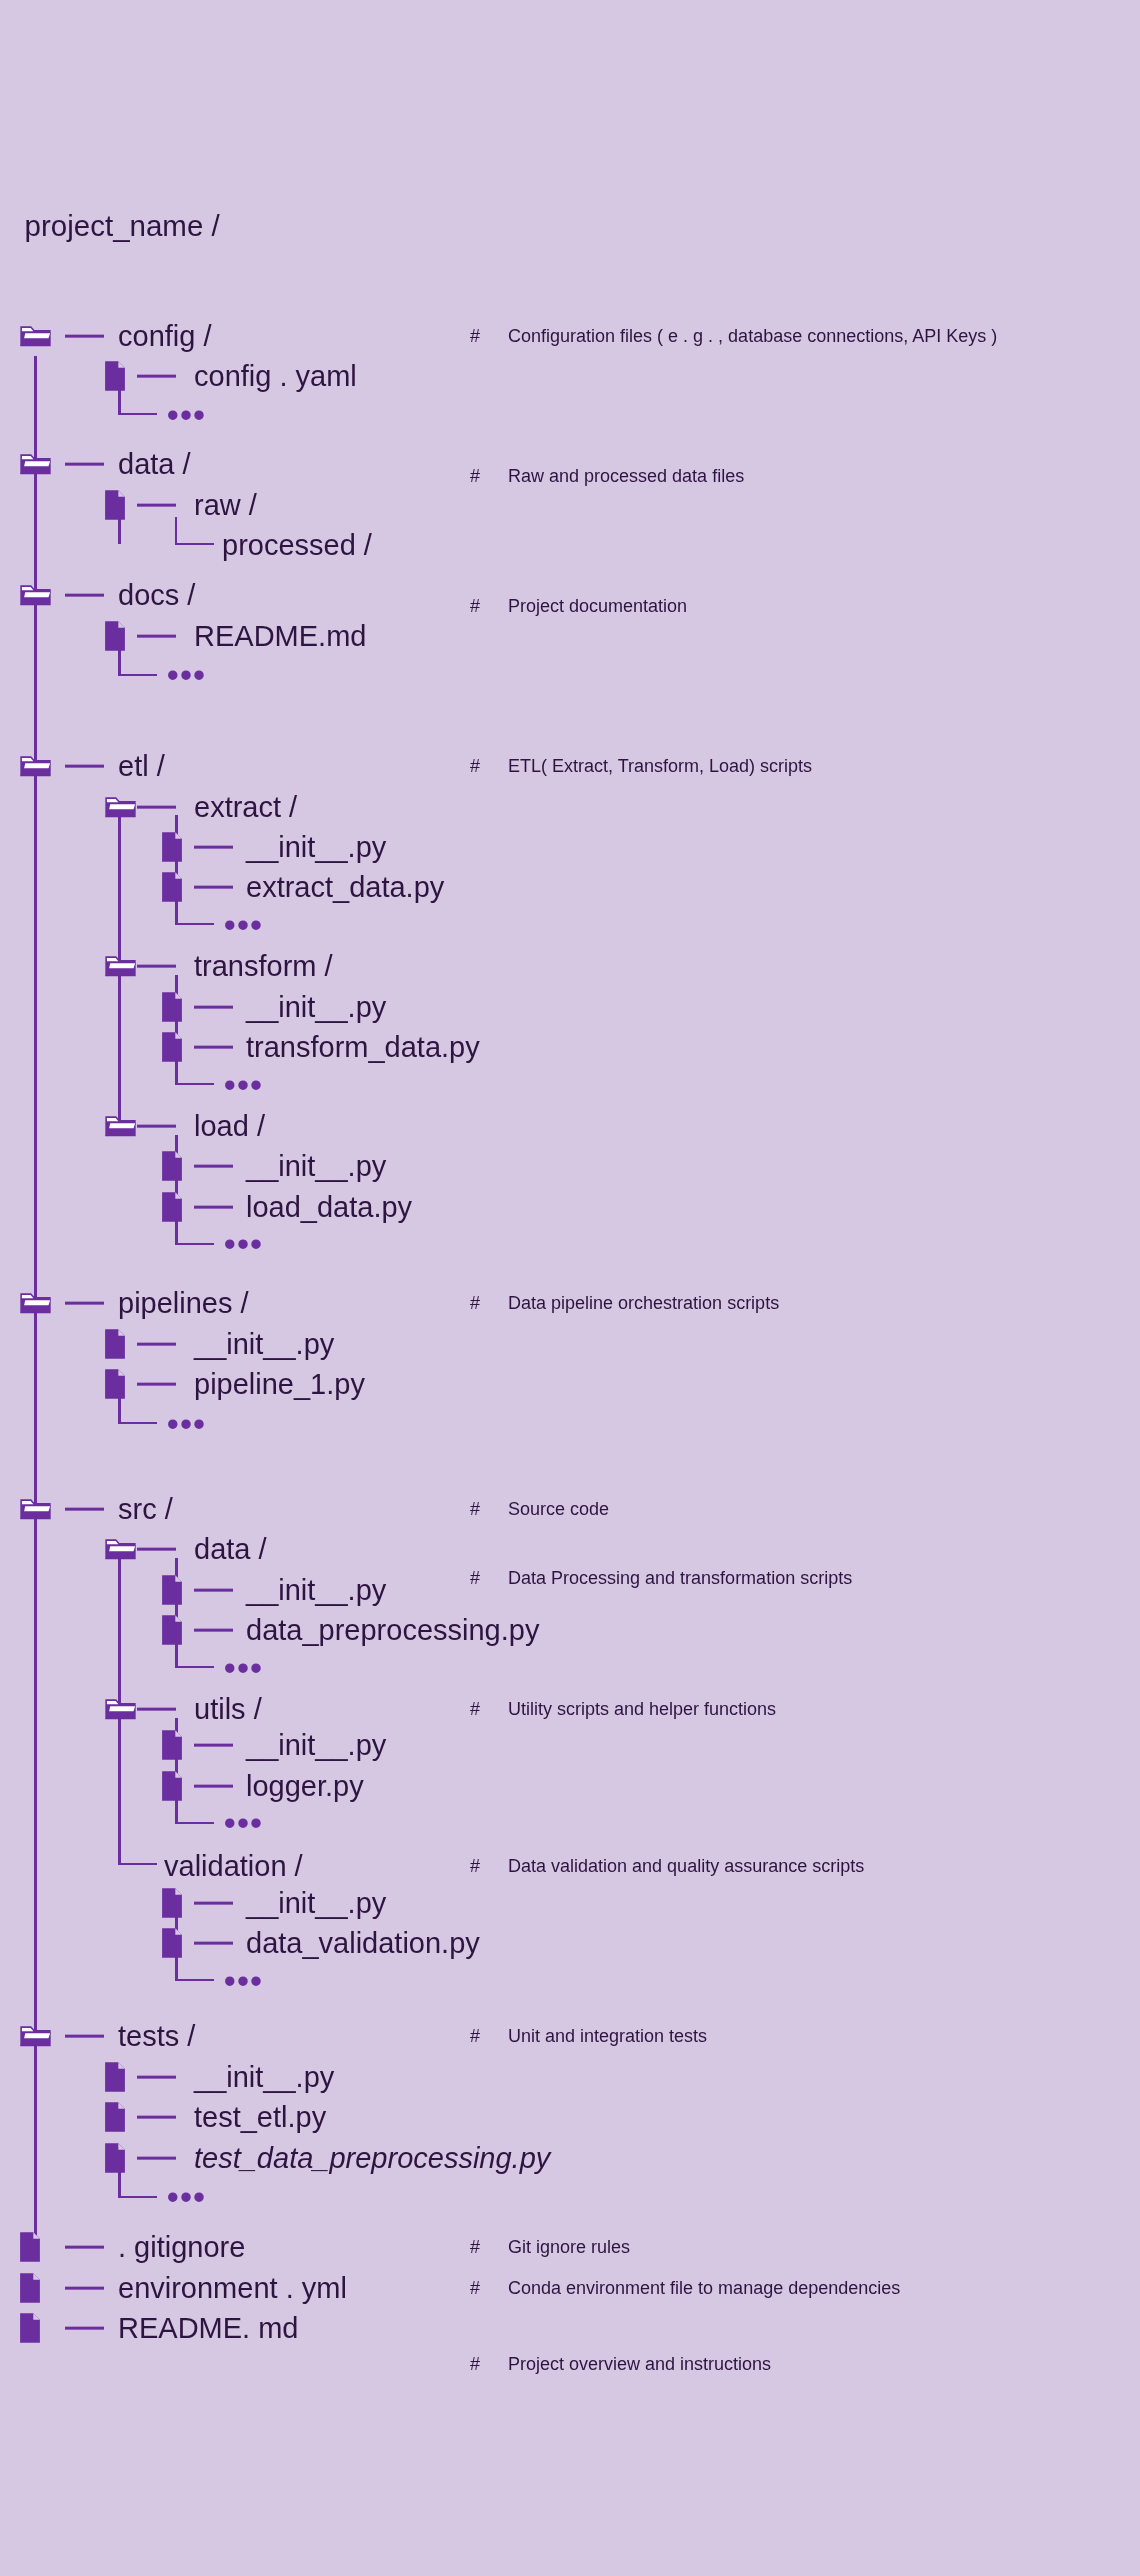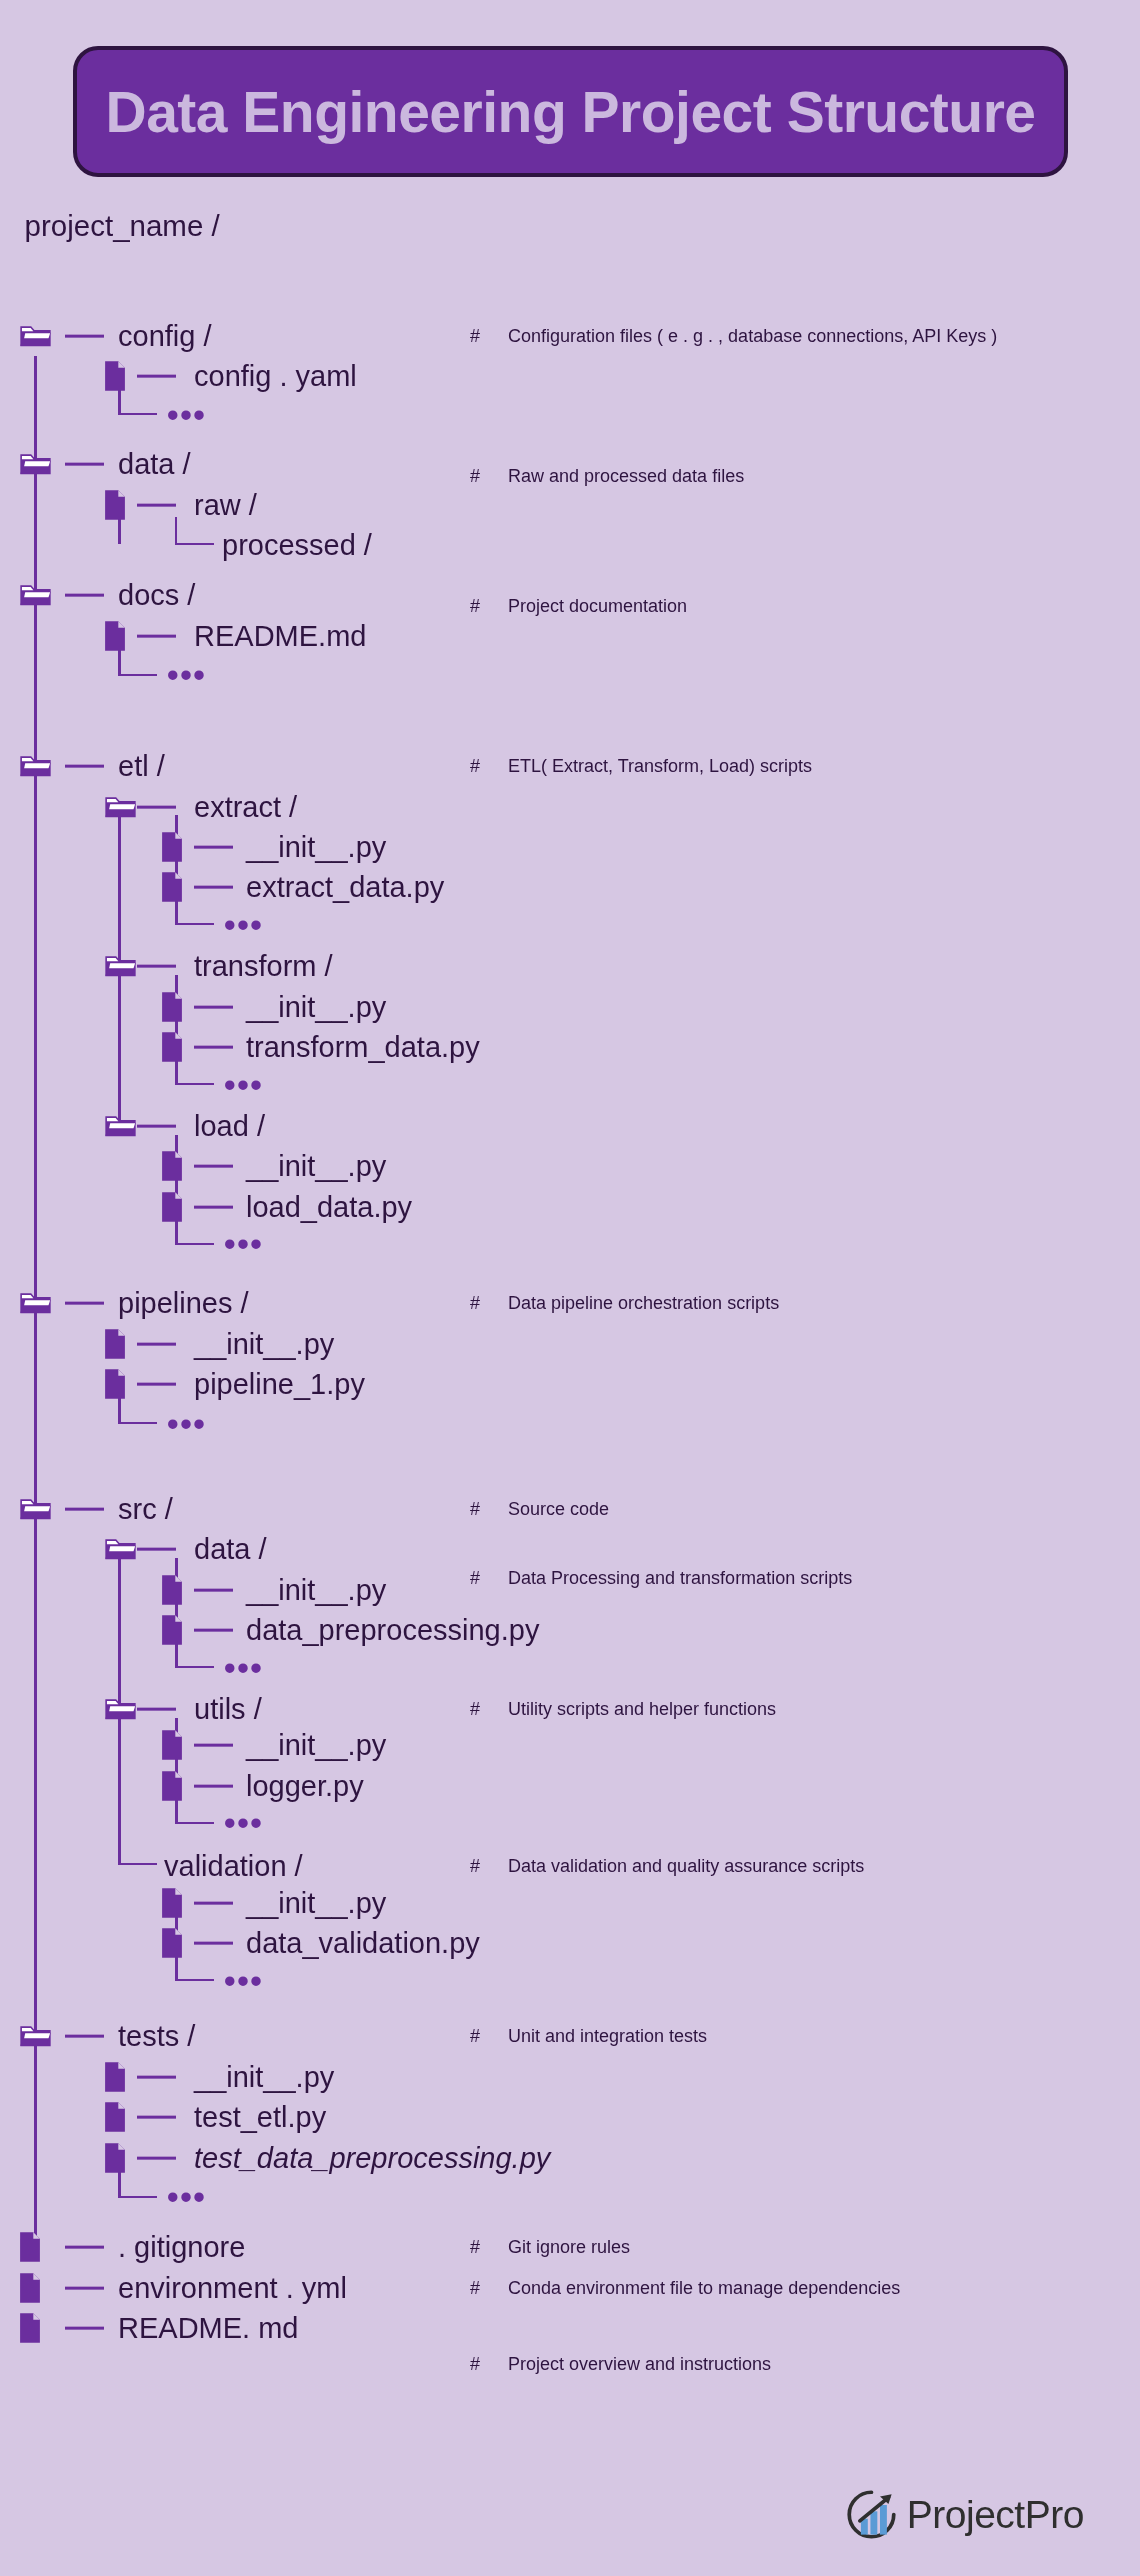--- a/index.html
+++ b/index.html
@@ -130,23 +130,20 @@
     letter-spacing: -0.5px;
     line-height: 1;
     white-space: nowrap;
   }
 </style>
 </head>
 <body>
 
 <div id="page">
 
-  <div id="title-banner">
-    <div id="title-text">Data Engineering Project Structure</div>
-  </div>
 
   <div id="tree">
       <div class="node-label root-label" style="left: 24.6px; top: 6.6px;">project_name /</div>
       <div class="vline" style="left: 34px; top: 137px; height: 1887px;"></div>
       <div class="vline" style="left: 118px; top: 596px; height: 312px;"></div>
       <div class="vline" style="left: 175px; top: 596px; height: 109px;"></div>
       <div class="vline" style="left: 175px; top: 756px; height: 109px;"></div>
       <div class="vline" style="left: 175px; top: 916px; height: 109px;"></div>
       <div class="vline" style="left: 118px; top: 1339px; height: 307px;"></div>
       <div class="vline" style="left: 175px; top: 1339px; height: 109px;"></div>
@@ -493,28 +490,15 @@
       <div class="comment" style="left: 470px; top: 1290px;"><span class="hash">#</span><span>Source code</span></div>
       <div class="comment" style="left: 470px; top: 1343px; margin-top: 16px;"><span class="hash">#</span><span>Data Processing and transformation scripts</span></div>
       <div class="comment" style="left: 470px; top: 1490px;"><span class="hash">#</span><span>Utility scripts and helper functions</span></div>
       <div class="comment" style="left: 470px; top: 1647px;"><span class="hash">#</span><span>Data validation and quality assurance scripts</span></div>
       <div class="comment" style="left: 470px; top: 1817px;"><span class="hash">#</span><span>Unit and integration tests</span></div>
       <div class="comment" style="left: 470px; top: 2028px;"><span class="hash">#</span><span>Git ignore rules</span></div>
       <div class="comment" style="left: 470px; top: 2069px;"><span class="hash">#</span><span>Conda environment file to manage dependencies</span></div>
       <div class="comment" style="left: 470px; top: 2109px; margin-top: 36px;"><span class="hash">#</span><span>Project overview and instructions</span></div>
     </div>
 
-  <div id="logo">
-    <div id="logo-mark">
-      <svg viewBox="0 0 100 100" width="53" height="53">
-        <path d="M50 8 A42 42 0 1 0 92 50" fill="none" stroke="#2f2f2f" stroke-width="7" stroke-linecap="round"></path>
-        <rect x="30" y="58" width="13" height="30" fill="#5b9bd5"></rect>
-        <rect x="48" y="44" width="13" height="44" fill="#5b9bd5"></rect>
-        <rect x="66" y="32" width="13" height="56" fill="#5b9bd5"></rect>
-        <line x1="28" y1="62" x2="82" y2="18" stroke="#2f2f2f" stroke-width="7" stroke-linecap="round"></line>
-        <polygon points="88,12 66,16 82,30" fill="#2f2f2f"></polygon>
-      </svg>
-    </div>
-    <div id="logo-text">ProjectPro</div>
-  </div>
 
 </div>
 
 
 </body></html>

